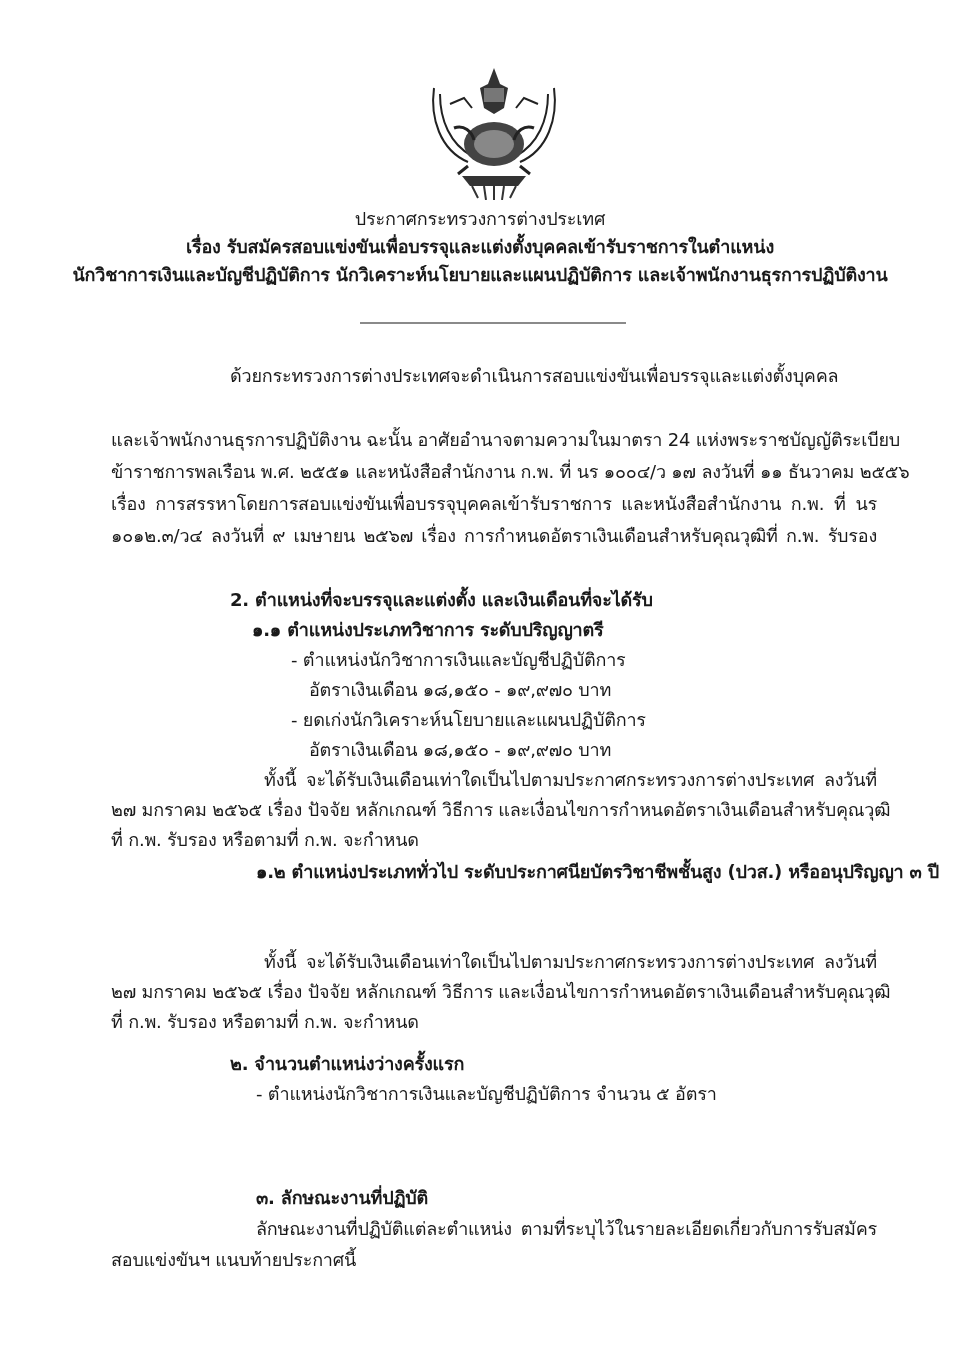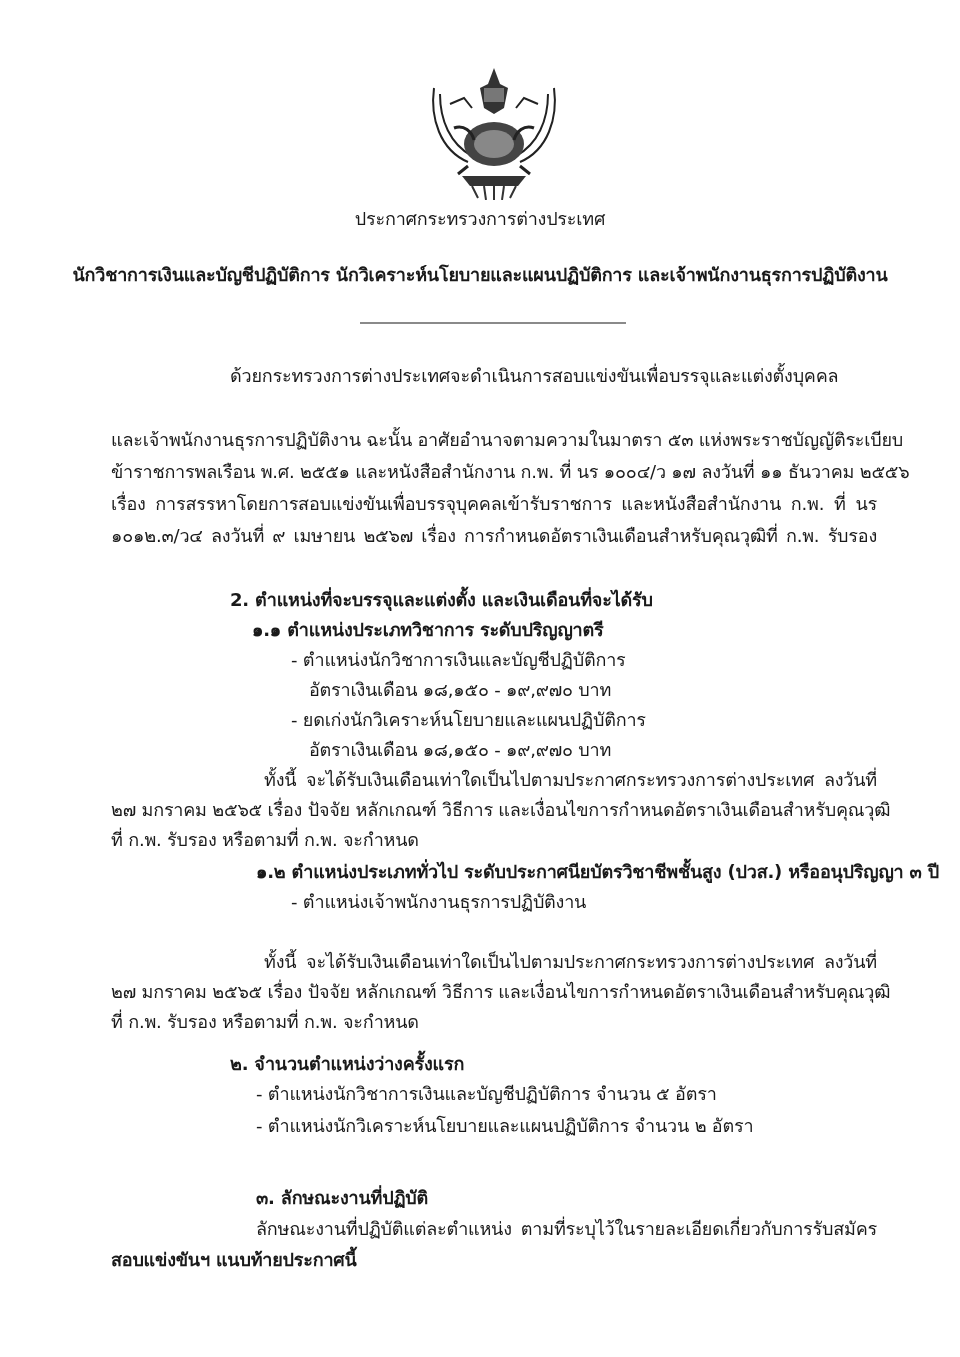--- a/index.html
+++ b/index.html
@@ -32,46 +32,45 @@
     <ellipse cx="66" cy="86" rx="30" ry="22" fill="#444"></ellipse>
     <ellipse cx="66" cy="86" rx="20" ry="14" fill="#888"></ellipse>
     <path d="M26 70 C36 66, 44 74, 46 82" stroke="#222" stroke-width="3" fill="none"></path>
     <path d="M106 70 C96 66, 88 74, 86 82" stroke="#222" stroke-width="3" fill="none"></path>
     <path d="M34 118 L98 118 L90 128 L42 128 Z" fill="#333"></path>
     <path d="M44 128 L50 140 M56 128 L58 142 M66 128 L66 142 M76 128 L74 142 M88 128 L82 140" stroke="#333" stroke-width="2"></path>
     <path d="M40 108 L30 116 M92 108 L102 116" stroke="#222" stroke-width="3"></path>
   </svg>
 
   <div class="line center" style="top:208px;">ประกาศกระทรวงการต่างประเทศ</div>
+  <div class="line center bold" style="top:236px;">เรื่อง รับสมัครสอบแข่งขันเพื่อบรรจุและแต่งตั้งบุคคลเข้ารับราชการในตำแหน่ง</div>
   <div class="line center bold" style="top:264px;">นักวิชาการเงินและบัญชีปฏิบัติการ นักวิเคราะห์นโยบายและแผนปฏิบัติการ และเจ้าพนักงานธุรการปฏิบัติงาน</div>
   <div class="divider"></div>
 
   <div class="line" style="left:230px; width:647px; top:365px; text-align:justify; text-align-last:justify;">ด้วยกระทรวงการต่างประเทศจะดำเนินการสอบแข่งขันเพื่อบรรจุและแต่งตั้งบุคคล</div>
-  <div class="line justify" style="top:429px;">และเจ้าพนักงานธุรการปฏิบัติงาน ฉะนั้น อาศัยอำนาจตามความในมาตรา ๕๓ แห่งพระราชบัญญัติระเบียบ</div>
+  <div class="line justify" style="top:429px;">และเจ้าพนักงานธุรการปฏิบัติงาน ฉะนั้น อาศัยอำนาจตามความในมาตรา 24 แห่งพระราชบัญญัติระเบียบ</div>
   <div class="line justify" style="top:461px;">ข้าราชการพลเรือน พ.ศ. ๒๕๕๑ และหนังสือสำนักงาน ก.พ. ที่ นร ๑๐๐๔/ว ๑๗ ลงวันที่ ๑๑ ธันวาคม ๒๕๕๖</div>
   <div class="line justify" style="top:493px;">เรื่อง การสรรหาโดยการสอบแข่งขันเพื่อบรรจุบุคคลเข้ารับราชการ และหนังสือสำนักงาน ก.พ. ที่ นร</div>
   <div class="line justify" style="top:525px;">๑๐๑๒.๓/ว๔ ลงวันที่ ๙ เมษายน ๒๕๖๗ เรื่อง การกำหนดอัตราเงินเดือนสำหรับคุณวุฒิที่ ก.พ. รับรอง</div>
 
   <div class="line bold" style="left:230px; top:589px;">2. ตำแหน่งที่จะบรรจุและแต่งตั้ง และเงินเดือนที่จะได้รับ</div>
   <div class="line bold" style="left:252px; top:619px;">๑.๑ ตำแหน่งประเภทวิชาการ ระดับปริญญาตรี</div>
   <div class="line" style="left:291px; top:649px;">- ตำแหน่งนักวิชาการเงินและบัญชีปฏิบัติการ</div>
   <div class="line" style="left:309px; top:679px;">อัตราเงินเดือน ๑๘,๑๕๐ - ๑๙,๙๗๐ บาท</div>
   <div class="line" style="left:291px; top:709px;">- ยดเก่งนักวิเคราะห์นโยบายและแผนปฏิบัติการ</div>
   <div class="line" style="left:309px; top:739px;">อัตราเงินเดือน ๑๘,๑๕๐ - ๑๙,๙๗๐ บาท</div>
   <div class="line" style="left:264px; width:613px; top:769px; text-align:justify; text-align-last:justify;">ทั้งนี้ จะได้รับเงินเดือนเท่าใดเป็นไปตามประกาศกระทรวงการต่างประเทศ ลงวันที่</div>
   <div class="line justify" style="top:799px;">๒๗ มกราคม ๒๕๖๕ เรื่อง ปัจจัย หลักเกณฑ์ วิธีการ และเงื่อนไขการกำหนดอัตราเงินเดือนสำหรับคุณวุฒิ</div>
   <div class="line" style="left:111px; top:829px;">ที่ ก.พ. รับรอง หรือตามที่ ก.พ. จะกำหนด</div>
 
   <div class="line bold" style="left:256px; top:861px;">๑.๒ ตำแหน่งประเภททั่วไป ระดับประกาศนียบัตรวิชาชีพชั้นสูง (ปวส.) หรืออนุปริญญา ๓ ปี</div>
-  <div class="line" style="left:291px; top:891px;">- ตำแหน่งเจ้าพนักงานธุรการปฏิบัติงาน</div>
   <div class="line" style="left:264px; width:613px; top:951px; text-align:justify; text-align-last:justify;">ทั้งนี้ จะได้รับเงินเดือนเท่าใดเป็นไปตามประกาศกระทรวงการต่างประเทศ ลงวันที่</div>
   <div class="line justify" style="top:981px;">๒๗ มกราคม ๒๕๖๕ เรื่อง ปัจจัย หลักเกณฑ์ วิธีการ และเงื่อนไขการกำหนดอัตราเงินเดือนสำหรับคุณวุฒิ</div>
   <div class="line" style="left:111px; top:1011px;">ที่ ก.พ. รับรอง หรือตามที่ ก.พ. จะกำหนด</div>
 
   <div class="line bold" style="left:230px; top:1053px;">๒. จำนวนตำแหน่งว่างครั้งแรก</div>
   <div class="line" style="left:256px; top:1083px;">- ตำแหน่งนักวิชาการเงินและบัญชีปฏิบัติการ จำนวน ๕ อัตรา</div>
-  <div class="line" style="left:256px; top:1115px;">- ตำแหน่งนักวิเคราะห์นโยบายและแผนปฏิบัติการ จำนวน ๒ อัตรา</div>
 
   <div class="line bold" style="left:230px; top:1187px;margin-left:26px;">๓. ลักษณะงานที่ปฏิบัติ</div>
   <div class="line" style="left:256px; width:621px; top:1218px; text-align:justify; text-align-last:justify;">ลักษณะงานที่ปฏิบัติแต่ละตำแหน่ง ตามที่ระบุไว้ในรายละเอียดเกี่ยวกับการรับสมัคร</div>
-  <div class="line" style="left:111px; top:1249px;font-weight:bold;">สอบแข่งขันฯ แนบท้ายประกาศนี้</div>
+  <div class="line" style="left:111px; top:1249px;">สอบแข่งขันฯ แนบท้ายประกาศนี้</div>
 
 </div>
 
 </body></html>

